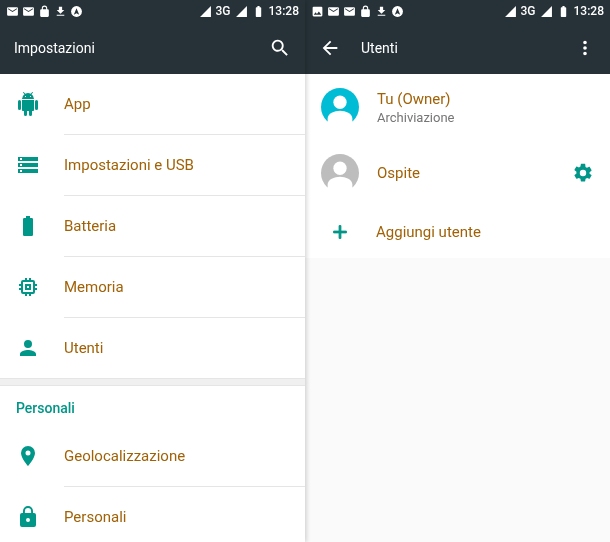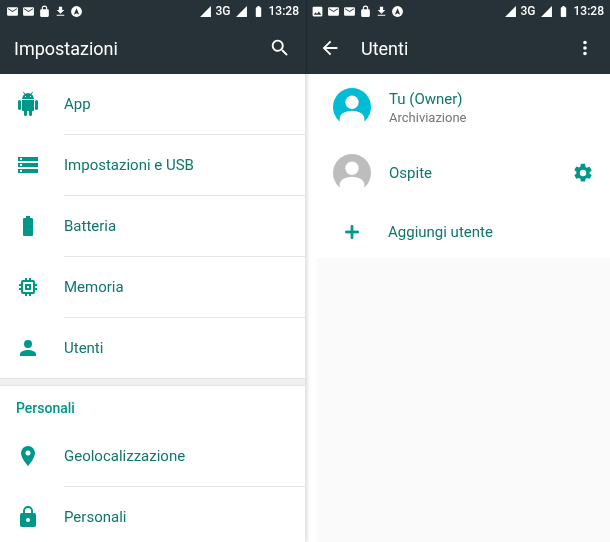--- a/index.html
+++ b/index.html
@@ -5,41 +5,41 @@
   * { box-sizing: border-box; margin: 0; padding: 0; }
   body { font-family: Roboto, Arial, sans-serif; background: #fff; width: 610px; height: 542px; overflow: hidden; display: flex; }
   .pane { width: 305px; height: 542px; background: #fff; position: relative; overflow: hidden; }
   .pane-left { box-shadow: 2px 0 4px rgba(0,0,0,0.15); z-index: 2; }
   .status-bar { height: 22px; background: #263238; display: flex; align-items: center; justify-content: flex-end; padding: 0 6px; gap: 4px; color: #fff; font-size: 11px; }
   .status-left-icons { position: absolute; left: 6px; display: flex; gap: 3px; }
   .sb-ico { width: 13px; height: 13px; display: inline-flex; align-items: center; justify-content: center; }
   .sb-ico svg { width: 100%; height: 100%; fill: #fff; }
   .sb-text { font-weight: 500; font-size: 12px; }
   .app-bar { height: 52px; background: #263238; display: flex; align-items: center; color: #fff; padding: 0 14px; gap: 20px; }
-  .app-title { font-size: 18px; font-weight: 400; flex: 1; }
+  .app-title { font-size: 14px; font-weight: 400; flex: 1; }
   .app-action { width: 22px; height: 22px; display: flex; align-items: center; justify-content: center; cursor: pointer; }
   .app-action svg { width: 22px; height: 22px; fill: #fff; }
   .content { height: calc(542px - 74px); overflow-y: hidden; background: #fff; }
   .row { display: flex; align-items: center; min-height: 60px; padding: 0 16px; cursor: pointer; position: relative; }
   .row-icon { width: 24px; height: 24px; margin-right: 24px; display: flex; align-items: center; justify-content: center; }
   .row-icon svg { width: 24px; height: 24px; fill: #009688; }
-  .row-label { font-size: 15px; color: #0f766e; }
+  .row-label { font-size: 15px; color: #a16207; }
   .row-sub { font-size: 13px; color: #757575; margin-top: 2px; }
   .row-text { display: flex; flex-direction: column; }
   .divider-inset { height: 1px; background: #e5e5e5; margin-left: 64px; }
   .section-header { font-size: 14px; font-weight: 500; color: #009688; padding: 14px 16px 10px; }
   .section-gap { height: 8px; background: #f0f0f0; border-top: 1px solid #e5e5e5; border-bottom: 1px solid #e5e5e5; }
   .avatar { width: 38px; height: 38px; border-radius: 50%; margin-right: 18px; display: flex; align-items: center; justify-content: center; }
   .avatar svg { width: 38px; height: 38px; }
   .trail-action { margin-left: auto; width: 22px; height: 22px; cursor: pointer; }
   .trail-action svg { width: 22px; height: 22px; fill: #009688; }
   .add-icon { width: 24px; height: 24px; margin-right: 24px; display: flex; align-items: center; justify-content: center; margin-left: 7px; }
   .add-icon svg { width: 22px; height: 22px; fill: #009688; stroke: #009688; }
   .user-row { padding: 14px 16px; }
-  .pane-right .content { background: #fafafa; margin-left: 12px; }
+  .pane-right .content { background: #fafafa; }
   .user-row, .add-row { background: #fff; }
   .users-group { background: #fff; }
 </style>
 </head>
 <body>
 
 <div class="pane pane-left">
   <div class="status-bar">
     <span class="status-left-icons">
       <span class="sb-ico">

